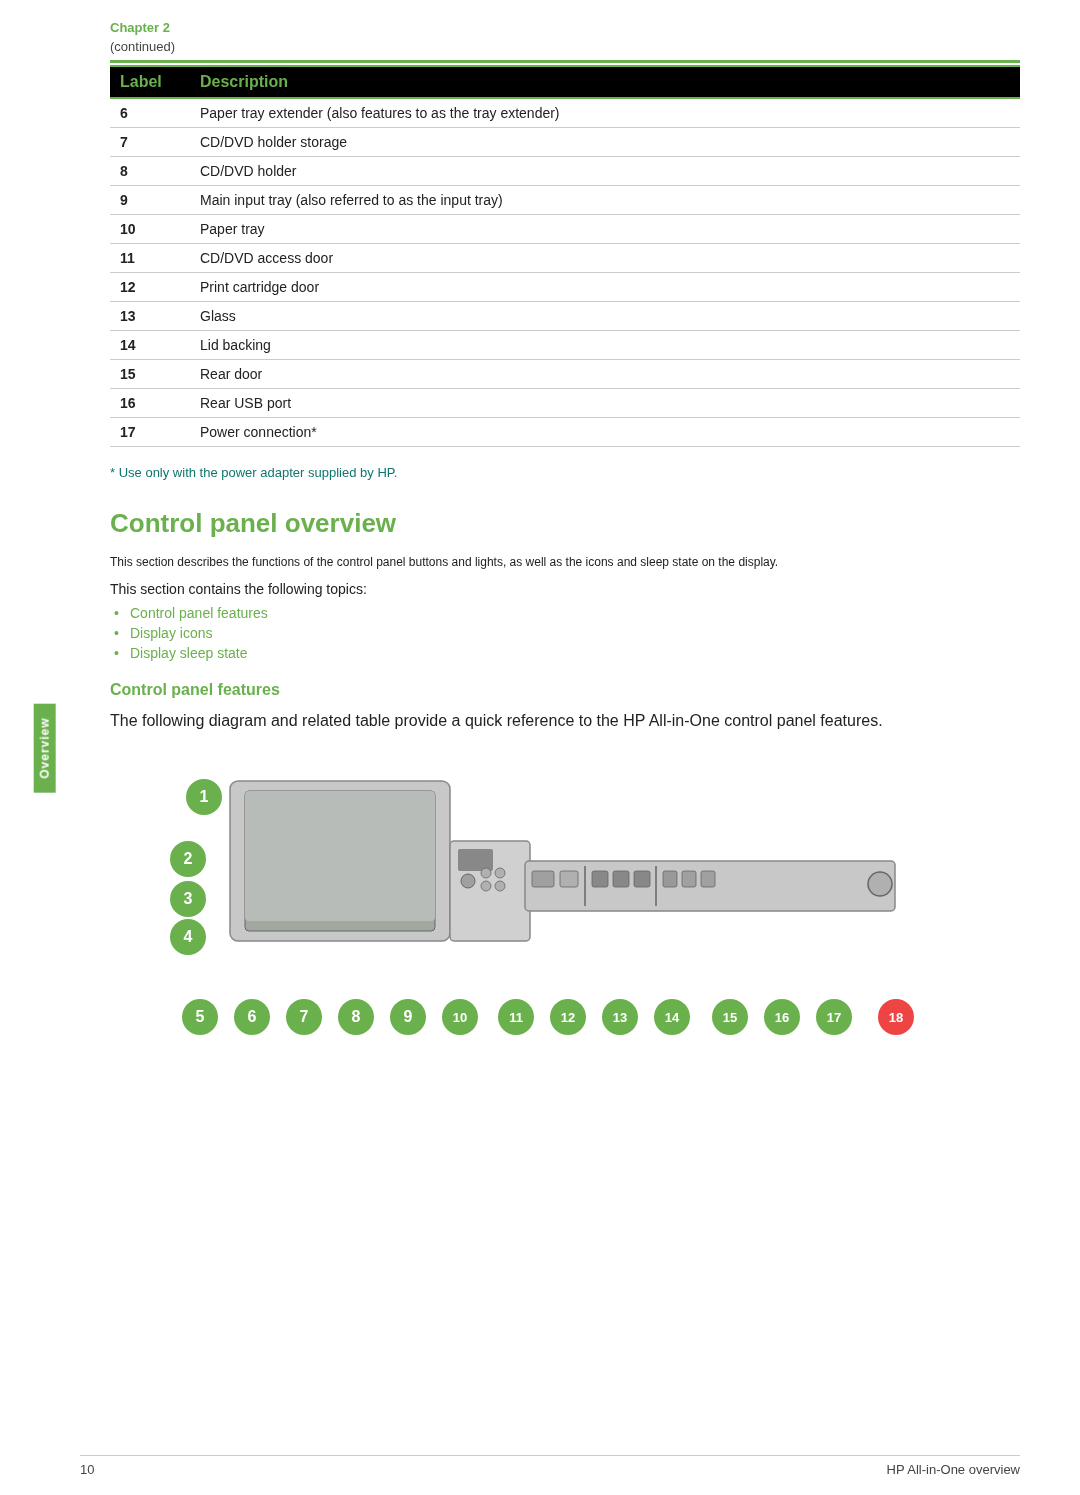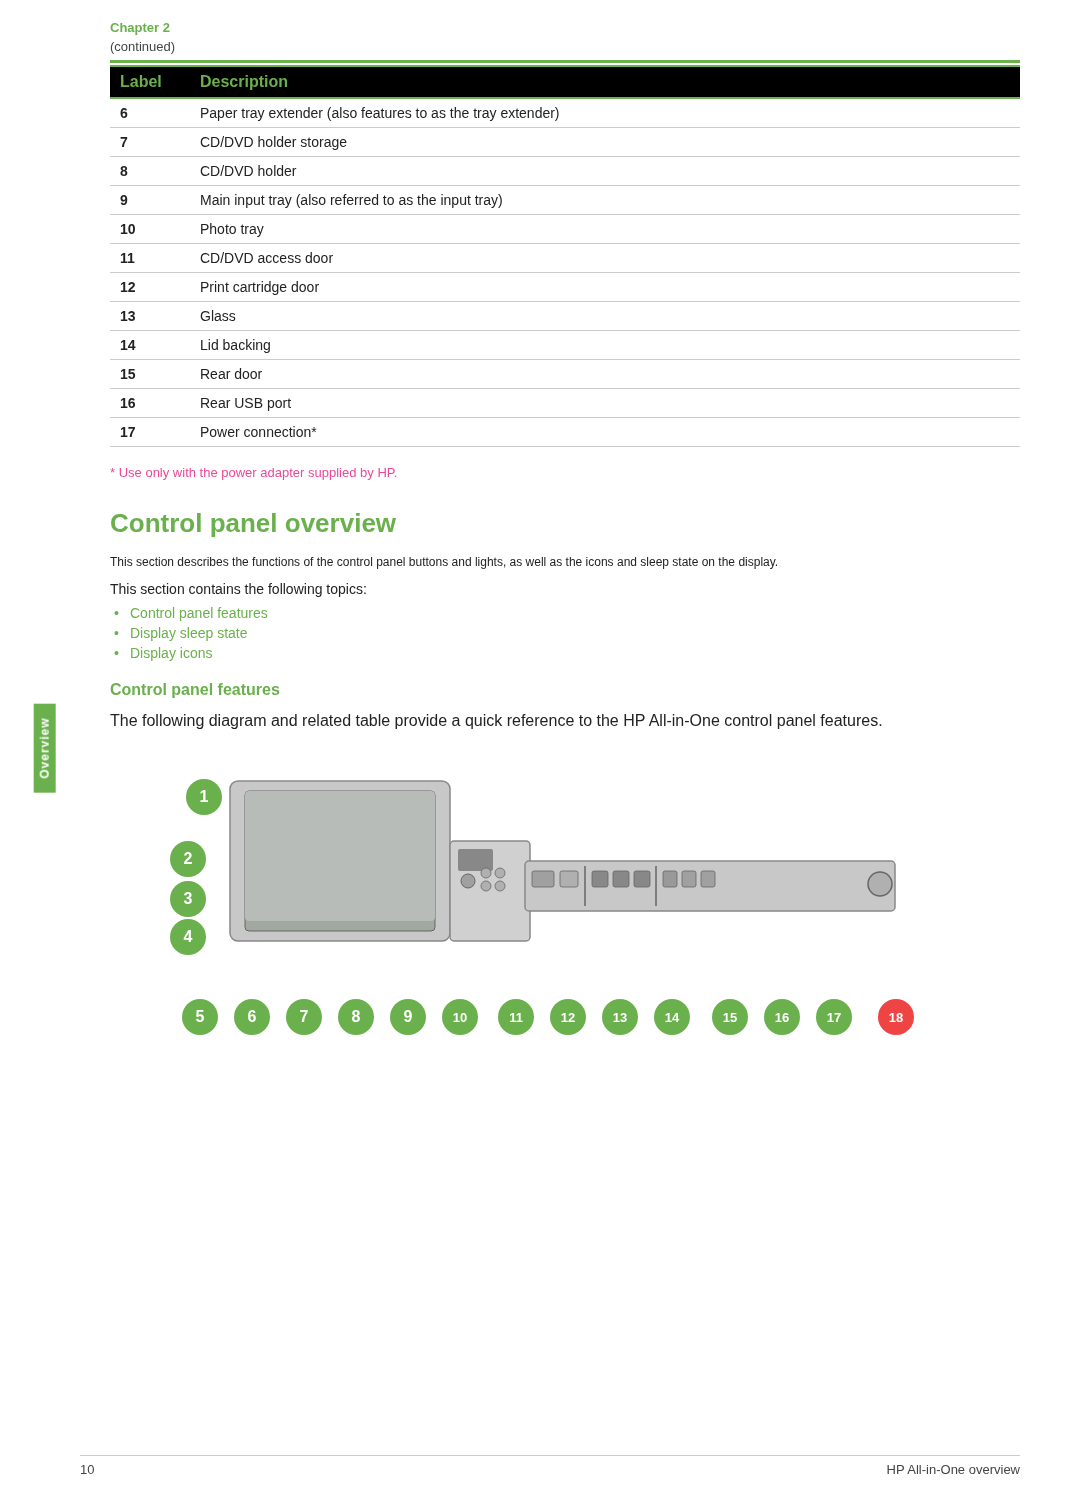--- a/index.html
+++ b/index.html
@@ -79,21 +79,21 @@
     }
 
     .parts-table td.label-num {
       font-weight: bold;
       color: #222;
       width: 80px;
     }
 
     .footnote {
       font-size: 13px;
-      color: #ec4899;
+      color: #0f766e;
       margin-bottom: 28px;
       margin-top: 4px;
     }
 
     
     .section-title {
       color: #6ab04c;
       font-size: 26px;
       font-weight: bold;
       margin-bottom: 14px;
@@ -241,21 +241,21 @@
         <tr>
       <td class="label-num">8</td>
       <td>CD/DVD holder</td>
     </tr>
         <tr>
       <td class="label-num">9</td>
       <td>Main input tray (also referred to as the input tray)</td>
     </tr>
         <tr>
       <td class="label-num">10</td>
-      <td>Photo tray</td>
+      <td>Paper tray</td>
     </tr>
         <tr>
       <td class="label-num">11</td>
       <td>CD/DVD access door</td>
     </tr>
         <tr>
       <td class="label-num">12</td>
       <td>Print cartridge door</td>
     </tr>
         <tr>
@@ -284,22 +284,22 @@
   <div class="footnote">* Use only with the power adapter supplied by HP.</div>
 
   <div class="section-title">Control panel overview</div>
 
   <div class="section-body">This section describes the functions of the control panel buttons and lights, as well as the icons and sleep state on the display.</div>
 
   <div class="topics-intro">This section contains the following topics:</div>
 
   <ul class="topics-list" id="topics-list">
   <li><a href="#">Control panel features</a></li>
+      <li><a href="#">Display icons</a></li>
       <li><a href="#">Display sleep state</a></li>
-      <li><a href="#">Display icons</a></li>
     </ul>
 
   <div class="subsection-title">Control panel features</div>
 
   <div class="subsection-body">The following diagram and related table provide a quick reference to the HP All-in-One control panel features.</div>
 
   <div class="diagram-container">
 
     <svg width="780" height="280" viewBox="0 0 780 280" style="position:absolute;top:0;left:40px;">
 

